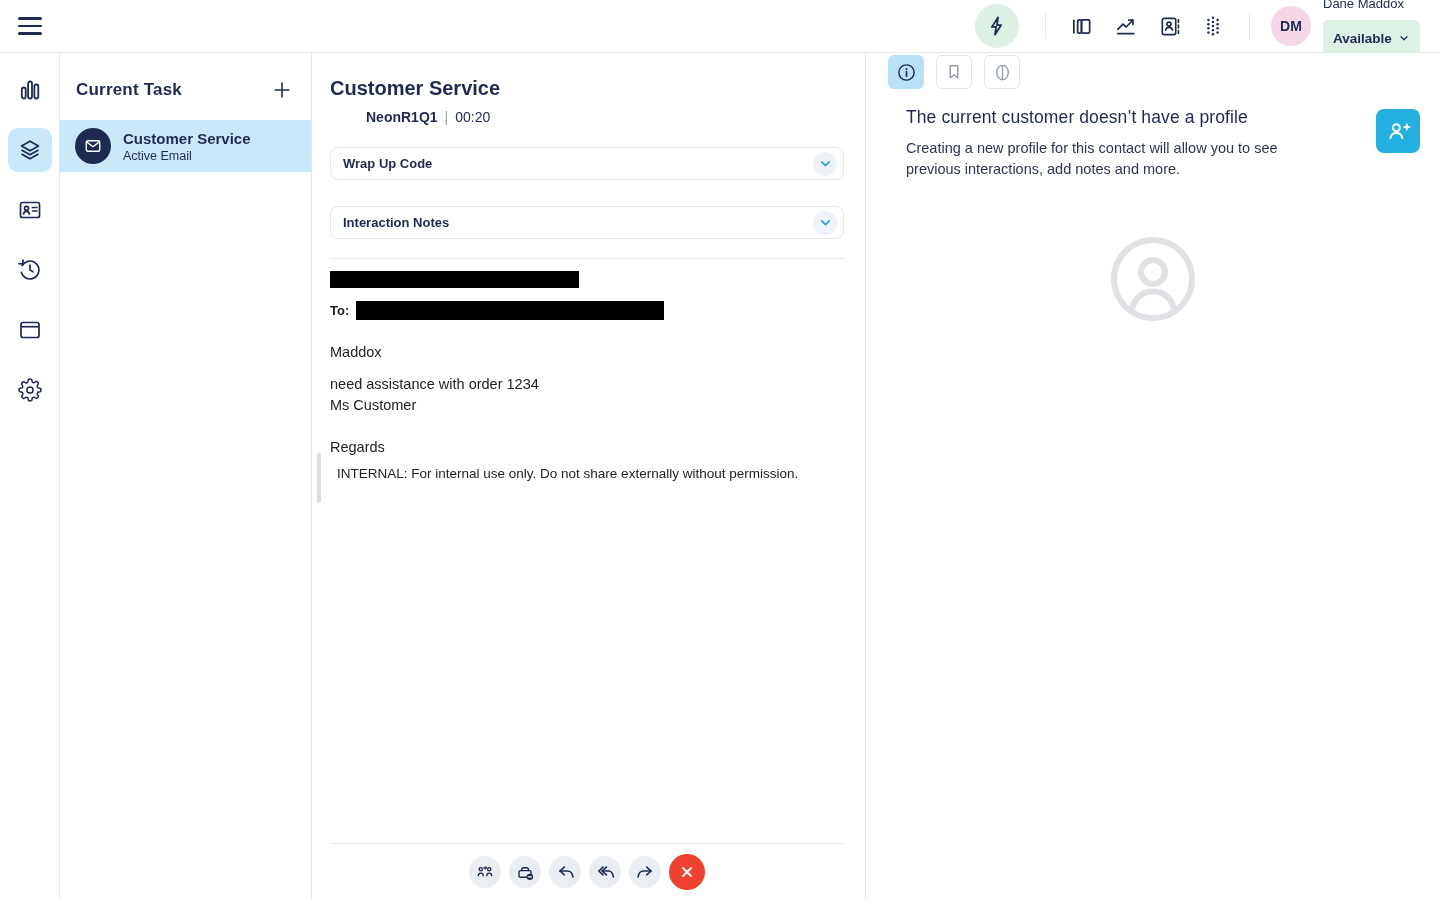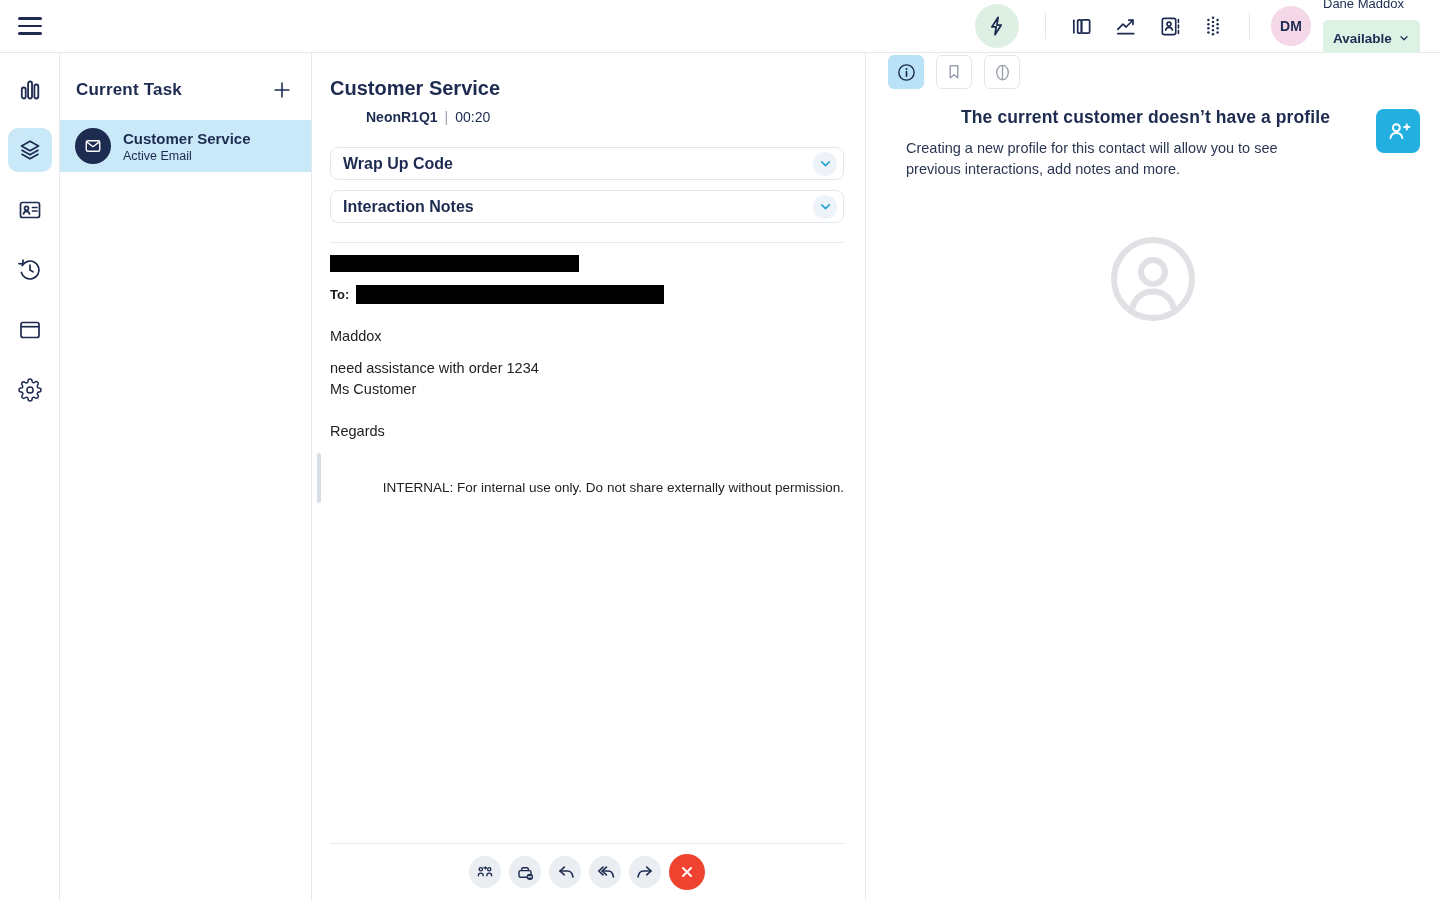--- a/index.html
+++ b/index.html
@@ -53,58 +53,58 @@
   .task-title { font-size:15px; font-weight:bold; color:var(--navy,#1d2b50); }
   .task-sub { font-size:12.5px; color:var(--navy,#1d2b50); margin-top:2px; }
 
   
   .conv-panel { width:554px; flex:0 0 554px; border-right:1px solid var(--border-gray,#e4e7ec);
     background:#fff; padding:0 21px 0 18px; position:relative; }
   .conv-title { font-size:20px; font-weight:bold; color:var(--navy,#1d2b50); margin-top:24px; }
   .conv-sub { margin-top:9px; font-size:14px; color:var(--navy,#1d2b50); display:flex; align-items:center; gap:7px;padding-left:36px; }
   .conv-queue { font-weight:bold; }
   .conv-sep { color:#9aa1ad; }
-  .accordion { margin-top:10px; height:33px; border:1px solid #e3e7ed; border-radius:8px;
+  .accordion { margin-top:26px; height:33px; border:1px solid #e3e7ed; border-radius:8px;
     display:flex; align-items:center; justify-content:space-between; padding:0 6px 0 12px;
     background:#fff; cursor:pointer; width:100%; font-family:inherit; }
   .accordion:first-of-type { margin-top:22px; }
-  .accordion .acc-label { font-size:16px; font-weight:bold; color:var(--navy,#1d2b50); }
+  .accordion .acc-label { font-size:13px; font-weight:bold; color:var(--navy,#1d2b50); }
   .acc-chev { width:24px; height:24px; border-radius:50%; background:#eef3f9;
     display:flex; align-items:center; justify-content:center; }
   .conv-hr { border:none; border-top:1px solid #e7eaee; margin-top:19px; }
   .redact { background:#000; }
   .redact-subject { width:249px; height:17px; margin-top:12px; }
   .to-row { margin-top:13px; display:flex; align-items:center; gap:7px; }
   .to-label { font-size:13px; font-weight:bold; color:#1c1c1c; }
   .redact-to { width:308px; height:19px; }
   .email-text { font-size:14.5px; color:#222; line-height:21px; }
   .p-greeting { margin-top:22px; }
   .p-body { margin-top:11px; }
   .p-signoff { margin-top:21px; }
-  .internal-note { margin-top:38px; font-size:13.5px; color:#222; padding-left:7px;text-align:right; }
+  .internal-note { margin-top:8px; font-size:13.5px; color:#222; padding-left:7px; }
   .conv-toolbar { position:absolute; left:18px; right:21px; bottom:0; height:57px;
     border-top:1px solid #e7eaee; display:flex; align-items:center; justify-content:center; gap:8px; }
   .tool-btn { width:32px; height:32px; border-radius:50%; border:none; cursor:pointer;
     background:var(--toolbar-gray,#eaedf2); display:flex; align-items:center; justify-content:center; }
   .tool-btn.danger { width:36px; height:36px; background:var(--danger-red,#f0432f); }
 
   
   .resize-handle { position:absolute; width:4px; height:50px; border-radius:2px; background:#d9dee5; cursor:col-resize; }
   .handle-left { left:317px; top:400px; }
   .handle-right { left:875px; top:398px; }
 
   
   .profile-panel { flex:1; background:#fff; padding:0 20px 0 22px; position:relative; }
   .profile-tabs { display:flex; gap:12px; margin-top:2px; }
   .ptab { width:36px; height:34px; border-radius:6px; background:#fff; border:1px solid #e2e6eb;
     display:flex; align-items:center; justify-content:center; cursor:pointer; }
   .ptab.active { background:var(--tab-active-blue,#b9e2f6); border:none; }
   .profile-head { display:flex; justify-content:space-between; align-items:flex-start;
     margin-top:18px; padding-left:18px; }
-  .profile-heading { font-size:17.5px; font-weight:bold; color:var(--navy,#1d2b50); letter-spacing:.1px;text-align:right; }
+  .profile-heading { font-size:17.5px; font-weight:normal; color:var(--navy,#1d2b50); letter-spacing:.1px; }
   .profile-desc { margin-top:10px; max-width:424px; font-size:14.5px; line-height:21px; color:#2b3752; }
   .create-profile-btn { width:44px; height:44px; border:none; border-radius:8px;
     background:var(--accent-cyan,#23b0e0); display:flex; align-items:center; justify-content:center;
     cursor:pointer; margin-top:2px; }
   .profile-placeholder { position:absolute; top:182px; left:50%; transform:translateX(-50%); }
 
   svg { display:block; }
 </style>
 </head>
 <body>

